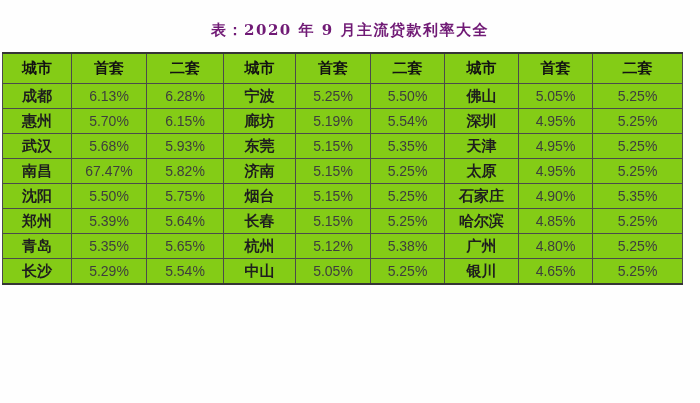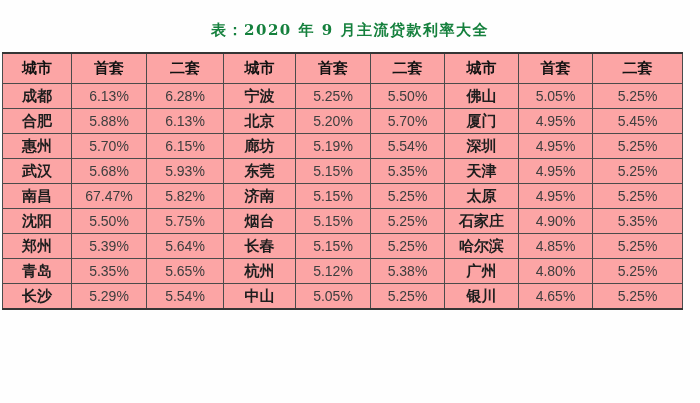--- a/index.html
+++ b/index.html
@@ -3,25 +3,25 @@
 <meta charset="utf-8">
 <style>
   html,body{margin:0;padding:0;}
   body{
     width:700px;height:403px;position:relative;background:#fefefe;
     font-family:"Liberation Sans","DejaVu Sans",sans-serif;overflow:hidden;
   }
   .caption{
     position:absolute;top:21px;left:0;width:700px;text-align:center;
     font-family:"DejaVu Serif","Liberation Serif",serif;font-weight:bold;
-    font-size:15px;color:#15803d;letter-spacing:1.5px;
+    font-size:15px;color:#701a75;letter-spacing:1.5px;
   }
   table.rates{
     position:absolute;left:2px;top:52px;width:680px;
-    border-collapse:collapse;table-layout:fixed;background:#fca5a5;
+    border-collapse:collapse;table-layout:fixed;background:#84cc16;
     border:1px solid #3f3f3f;border-top:2px solid #353535;border-bottom:2px solid #353535;
   }
   .rates th,.rates td{
     border:1px solid #4b4b4b;text-align:center;vertical-align:middle;
     padding:0;white-space:nowrap;overflow:hidden;
   }
   .rates th{
     height:29px;font-size:15px;font-weight:bold;color:#121212;
   }
   .rates td{
@@ -65,31 +65,20 @@
       <tr>
         <td class="city">成都</td>
         <td class="rate">6.13%</td>
         <td class="rate">6.28%</td>
         <td class="city">宁波</td>
         <td class="rate">5.25%</td>
         <td class="rate">5.50%</td>
         <td class="city">佛山</td>
         <td class="rate">5.05%</td>
         <td class="rate">5.25%</td>
-      </tr>
-      <tr>
-        <td class="city">合肥</td>
-        <td class="rate">5.88%</td>
-        <td class="rate">6.13%</td>
-        <td class="city">北京</td>
-        <td class="rate">5.20%</td>
-        <td class="rate">5.70%</td>
-        <td class="city">厦门</td>
-        <td class="rate">4.95%</td>
-        <td class="rate">5.45%</td>
       </tr>
       <tr>
         <td class="city">惠州</td>
         <td class="rate">5.70%</td>
         <td class="rate">6.15%</td>
         <td class="city">廊坊</td>
         <td class="rate">5.19%</td>
         <td class="rate">5.54%</td>
         <td class="city">深圳</td>
         <td class="rate">4.95%</td>

